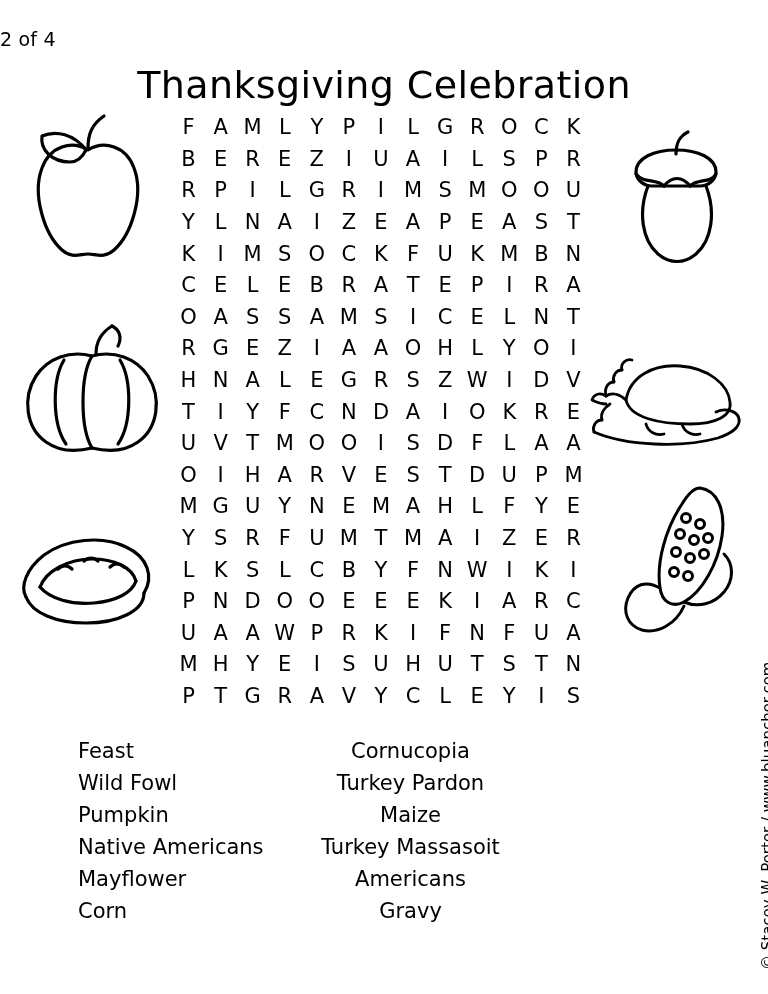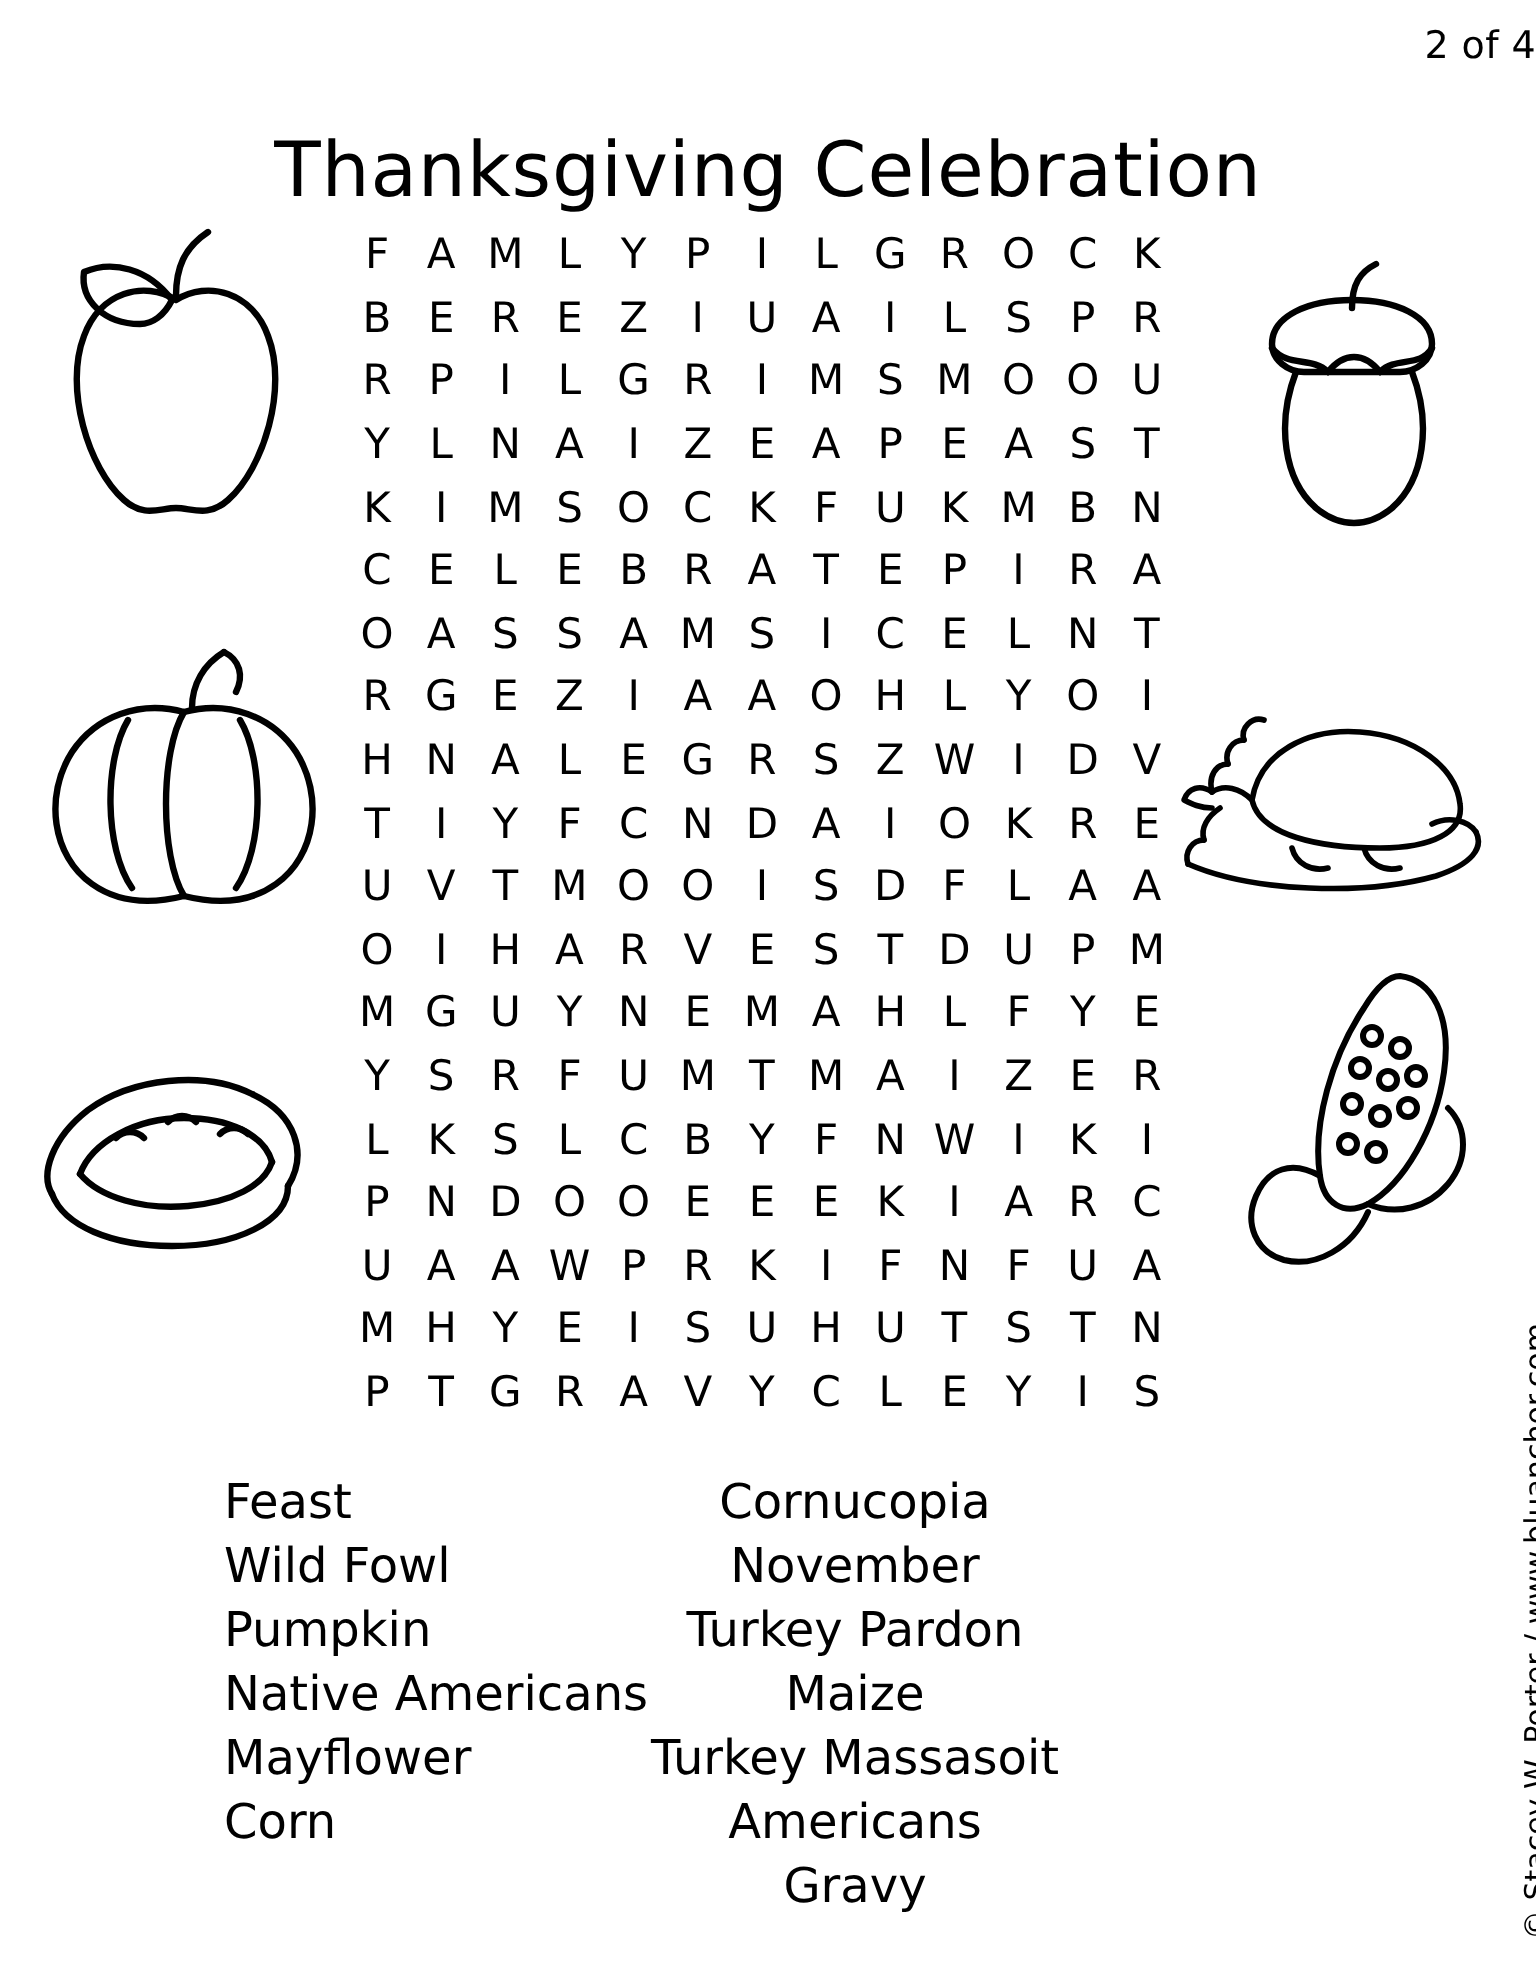--- a/index.html
+++ b/index.html
@@ -18,24 +18,24 @@
 
   .page {
     position: relative;
     width: 768px;
     height: 994px;
   }
 
   
   .page-counter {
     position: absolute;
-    top: 12px;
+    top: 28px;
     left: 0;
     width: 768px;
-    text-align: right;
+    text-align: left;
     font-size: 19px;
     letter-spacing: 0.2px;
   }
   .puzzle-title {
     position: absolute;
     top: 38px;
     left: 0;
     width: 768px;
     text-align: center;
     font-size: 38px;
@@ -76,24 +76,23 @@
     gap: 0px;
   }
   .word-col {
     display: flex;
     flex-direction: column;
   }
   .word-col.col-0 { width: 230px; }
   .word-col.col-1 { width: 205px; }
   .word-col.col-2 { width: 205px; align-items: center; }
   .word-item {
-    font-size: 24px;
+    font-size: 21px;
     line-height: 32px;
     white-space: nowrap;
-    margin-left: 34px;
   }
   .credit-wrap {
     position: absolute;
     right: 10px;
     top: 550px;
     width: 420px;
     height: 20px;
     transform-origin: 100% 0;
     transform: rotate(-90deg);
     text-align: left;
@@ -415,21 +414,20 @@
       <div class="word-col col-0">
         <div class="word-item">Feast</div>
         <div class="word-item">Wild Fowl</div>
         <div class="word-item">Pumpkin</div>
         <div class="word-item">Native Americans</div>
         <div class="word-item">Mayflower</div>
         <div class="word-item">Corn</div>
       </div>
       <div class="word-col col-2">
         <div class="word-item">Cornucopia</div>
-        <div class="word-item">November</div>
         <div class="word-item">Turkey Pardon</div>
         <div class="word-item">Maize</div>
         <div class="word-item">Turkey Massasoit</div>
         <div class="word-item">Americans</div>
         <div class="word-item">Gravy</div>
       </div>
     </div>
 
   <div class="credit-wrap">
     <span class="credit-text">© Stacey W. Porter / www.bluanchor.com</span>

